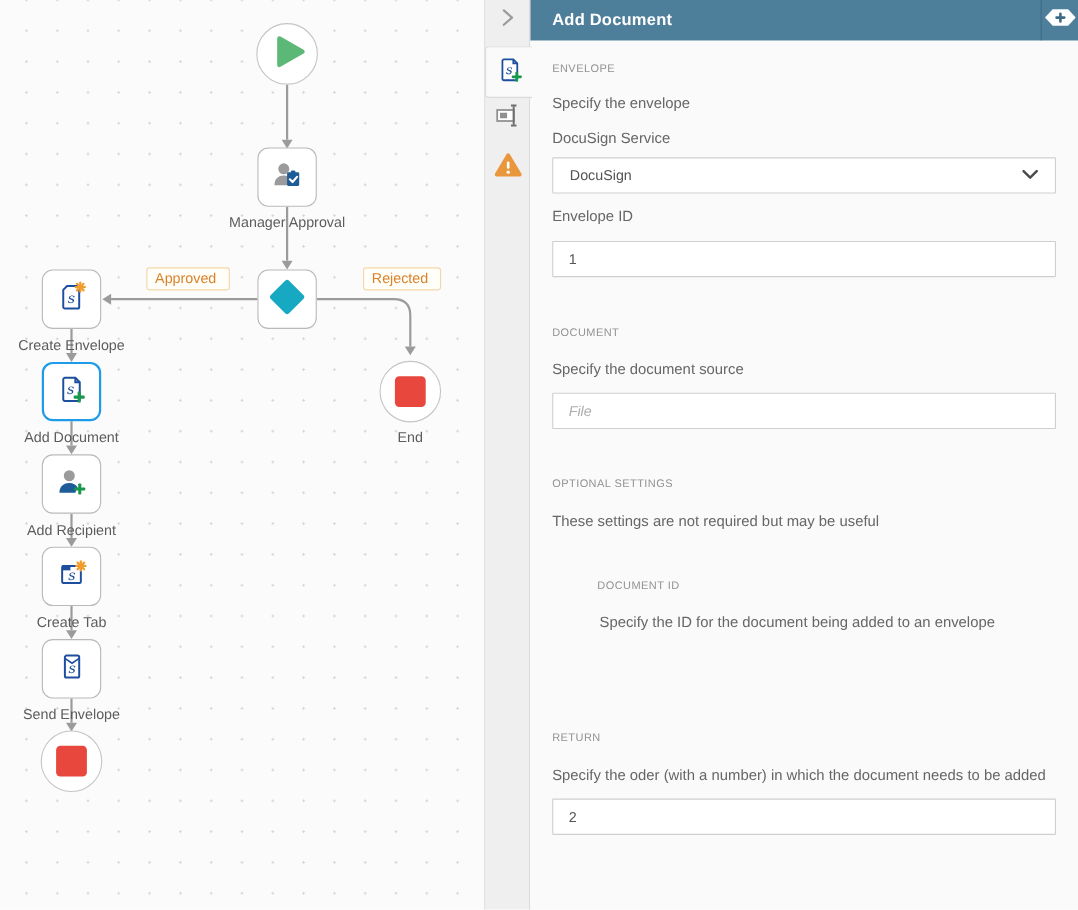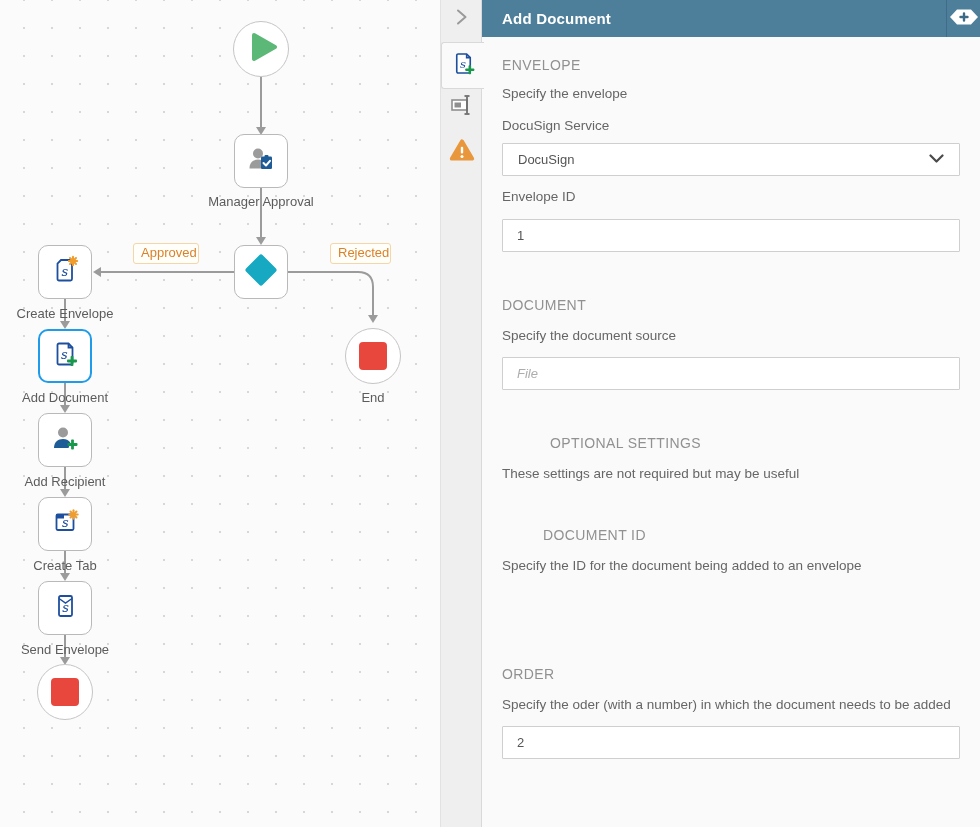--- a/index.html
+++ b/index.html
@@ -26,21 +26,21 @@
     display:flex; align-items:center; justify-content:center;
   }
   .end-square { width:28px; height:28px; border-radius:4px; background:#e8473e; }
   .node-label {
     position:absolute; width:150px; text-align:center;
     font-size:13px; color:#5c5c5c; line-height:15px;
   }
   .branch-label {
     position:absolute; font-size:13px; color:#d9822b;
     background:#fffef8; border:1px solid #f3d7a8; border-radius:3px;
-    padding:1px 1px 2px 7px; line-height:16px;
+    padding:1px 11px 2px 7px; line-height:16px;
   }
 
   
   .panel { position:absolute; left:440px; top:0; width:540px; height:827px; background:#fafafa; }
   .tab-strip {
     position:absolute; left:0; top:0; width:42px; height:827px;
     background:#efefef; border-right:1px solid #d9d9d9; border-left:1px solid #e2e2e2;
   }
   .strip-top {
     position:absolute; left:0; top:0; width:42px; height:37px;
@@ -61,21 +61,21 @@
     background:#4d7e9a; display:flex; align-items:center;
   }
   .panel-title { color:#fff; font-size:15px; font-weight:bold; padding-left:20px; letter-spacing:0.2px; }
   .header-add {
     position:absolute; right:0; top:0; height:37px; width:34px;
     border-left:1px solid #3f6d88; display:flex; align-items:center; justify-content:center;
     cursor:pointer;
   }
 
   .panel-content { position:absolute; left:42px; top:37px; width:498px; height:790px; background:#fafafa; }
-  .sec-heading { position:absolute; left:20px; font-size:14px; color:#919191; letter-spacing:0.4px; }
+  .sec-heading { position:absolute; left:20px; font-size:10px; color:#919191; letter-spacing:0.4px; }
   .sec-text { position:absolute; left:20px; font-size:13.5px; color:#666; }
   .field {
     position:absolute; left:20px; width:458px; height:33px;
     border:1px solid #cfcfcf; background:#fff; border-radius:1px;
     font-family:"Liberation Sans","DejaVu Sans",sans-serif;
     font-size:13px; color:#555; padding:0 14px; outline:none;
   }
   .field::placeholder { color:#adadad; font-style:italic; }
   .select-box {
     position:absolute; left:20px; width:458px; height:33px;
@@ -299,24 +299,24 @@
       </span>
     </div>
 
     <div class="sec-text" style="top:152px;">Envelope ID</div>
     <input class="field" style="top: 182px;" value="1">
 
     <div class="sec-heading" style="top:260px;">DOCUMENT</div>
     <div class="sec-text" style="top:291px;">Specify the document source</div>
     <input class="field" style="top: 320px;" placeholder="File">
 
-    <div class="sec-heading" style="top:398px;margin-left:48px;">OPTIONAL SETTINGS</div>
+    <div class="sec-heading" style="top:398px;">OPTIONAL SETTINGS</div>
     <div class="sec-text" style="top:429px;">These settings are not required but may be useful</div>
 
     <div class="sec-heading" style="top:490px;margin-left:41px;">DOCUMENT ID</div>
-    <div class="sec-text" style="top:521px;">Specify the ID for the document being added to an envelope</div>
-
-    <div class="sec-heading" style="top:629px;">ORDER</div>
+    <div class="sec-text" style="top:521px;margin-left:43px;">Specify the ID for the document being added to an envelope</div>
+
+    <div class="sec-heading" style="top:629px;">RETURN</div>
     <div class="sec-text" style="top:660px;">Specify the oder (with a number) in which the document needs to be added</div>
     <input class="field" style="top: 689px;" value="2">
 
   </div>
 </div>
 
 </body></html>

